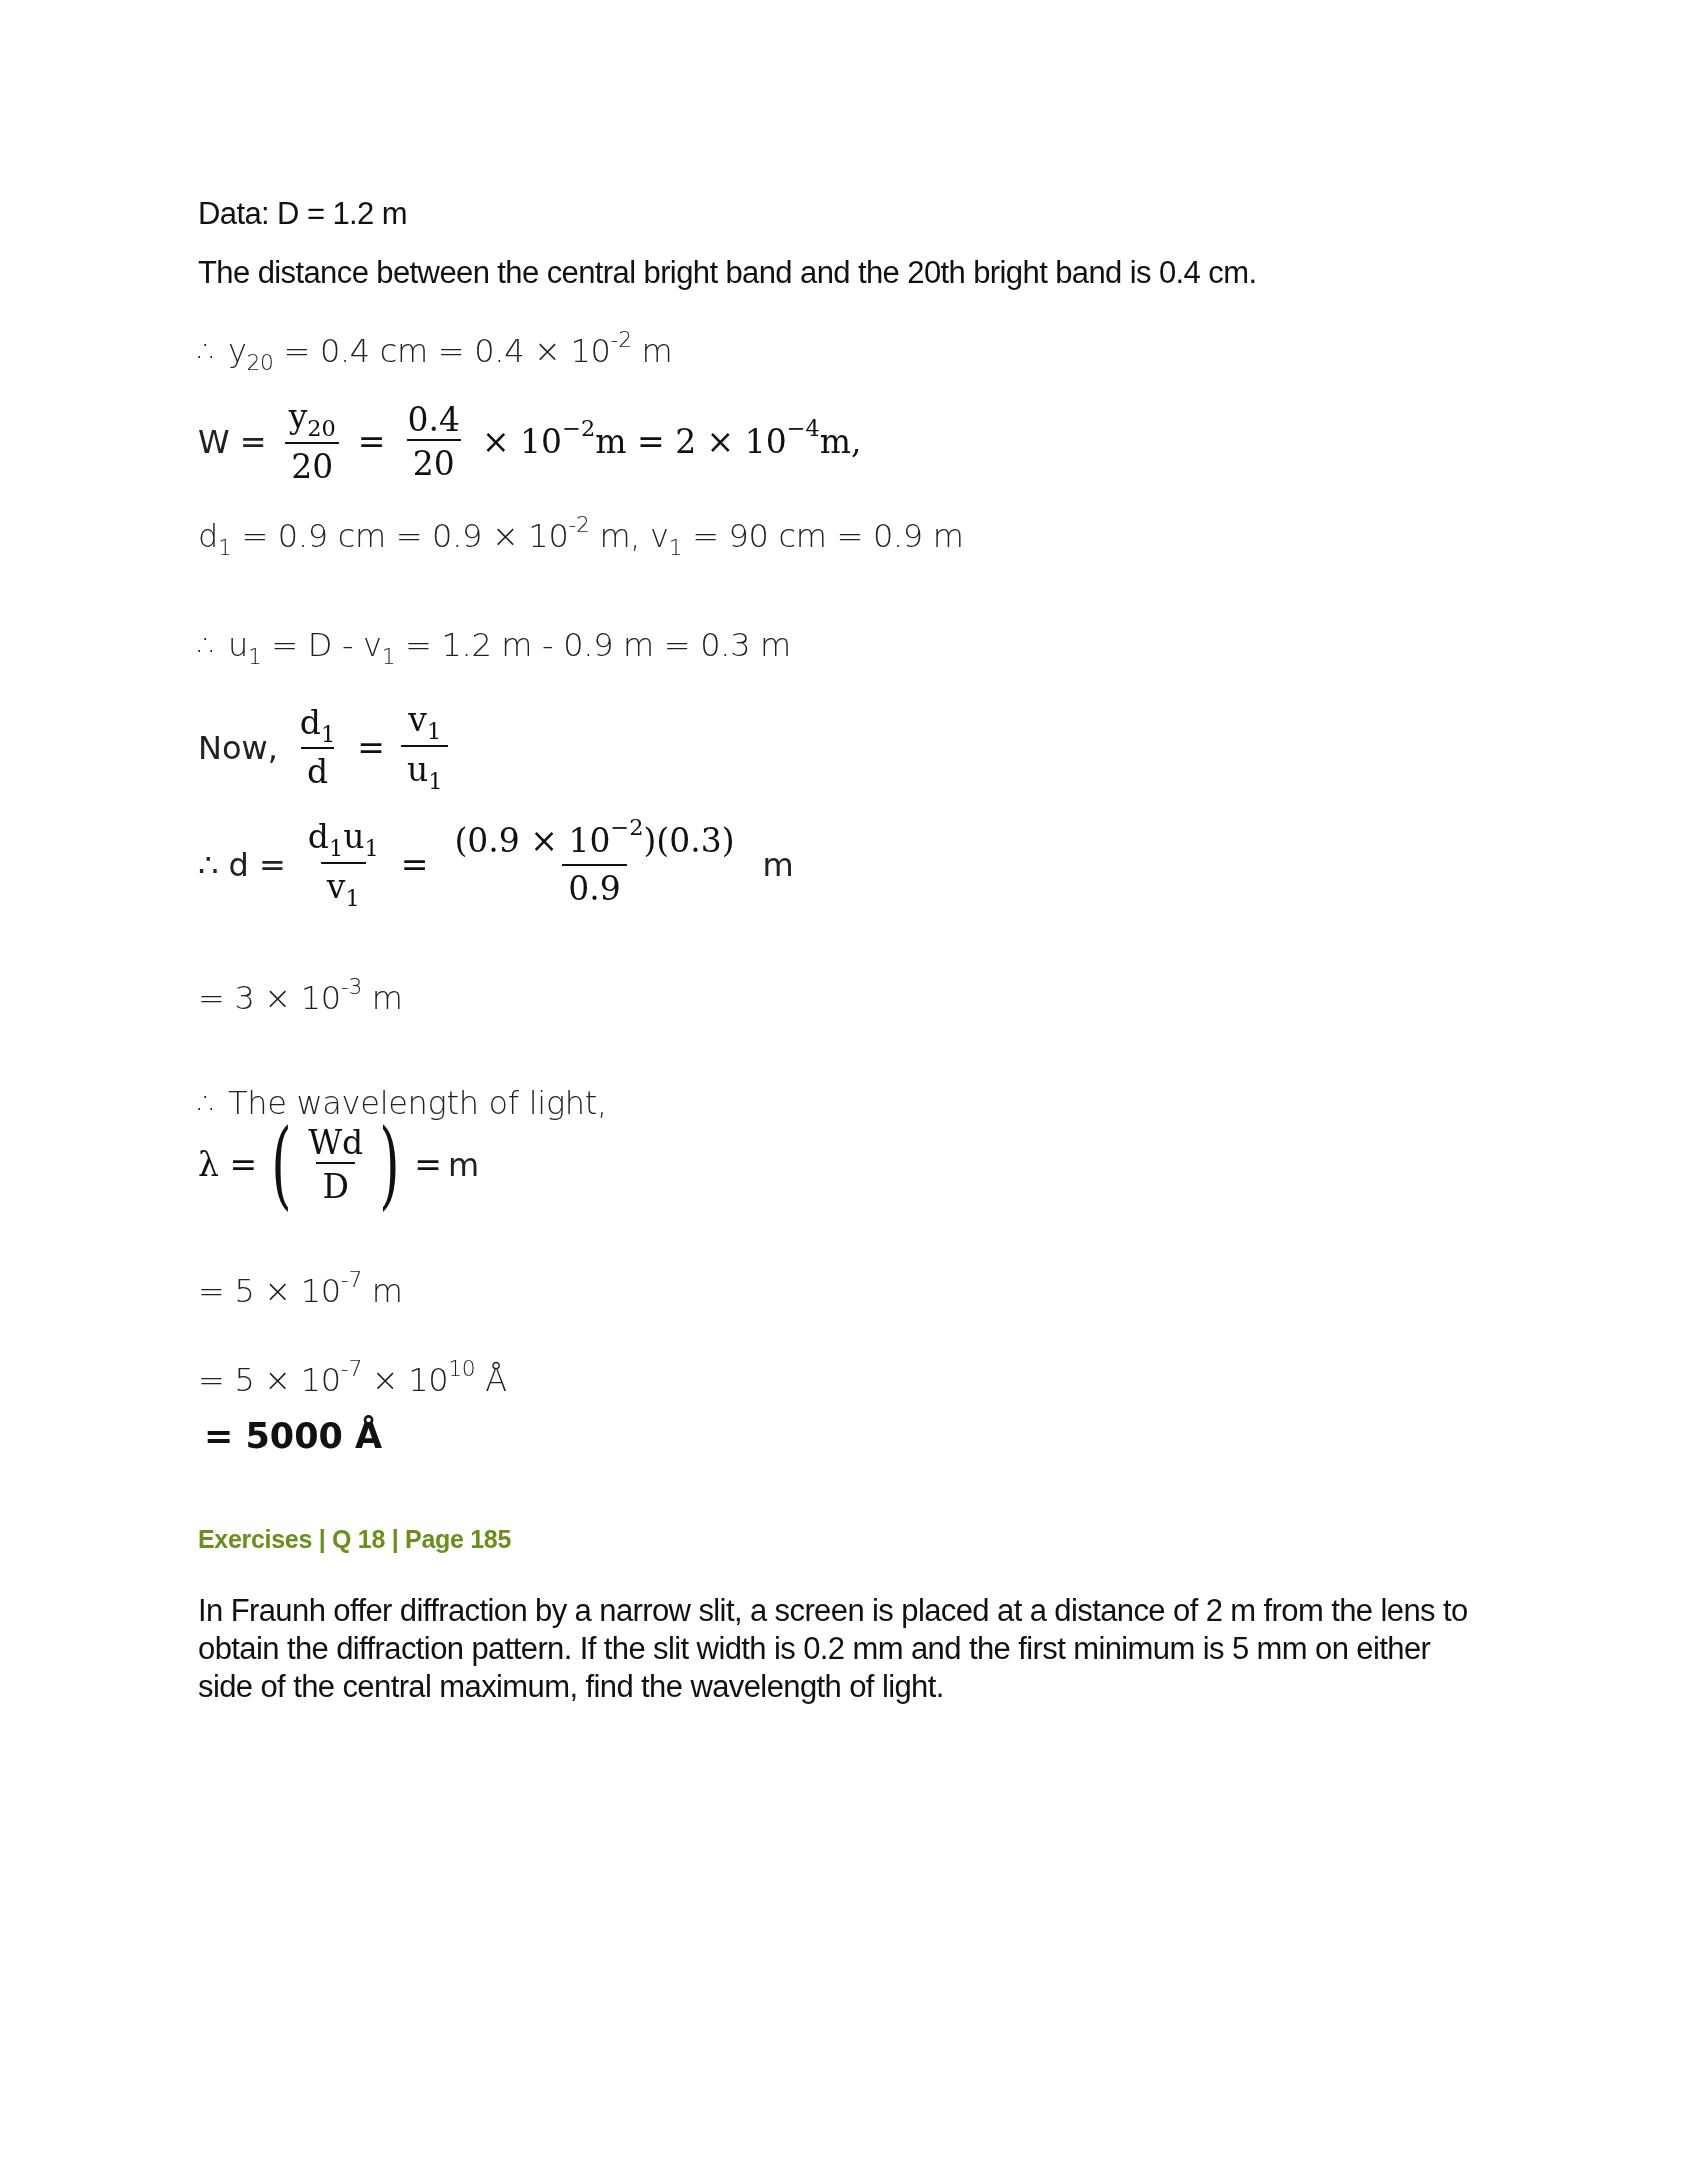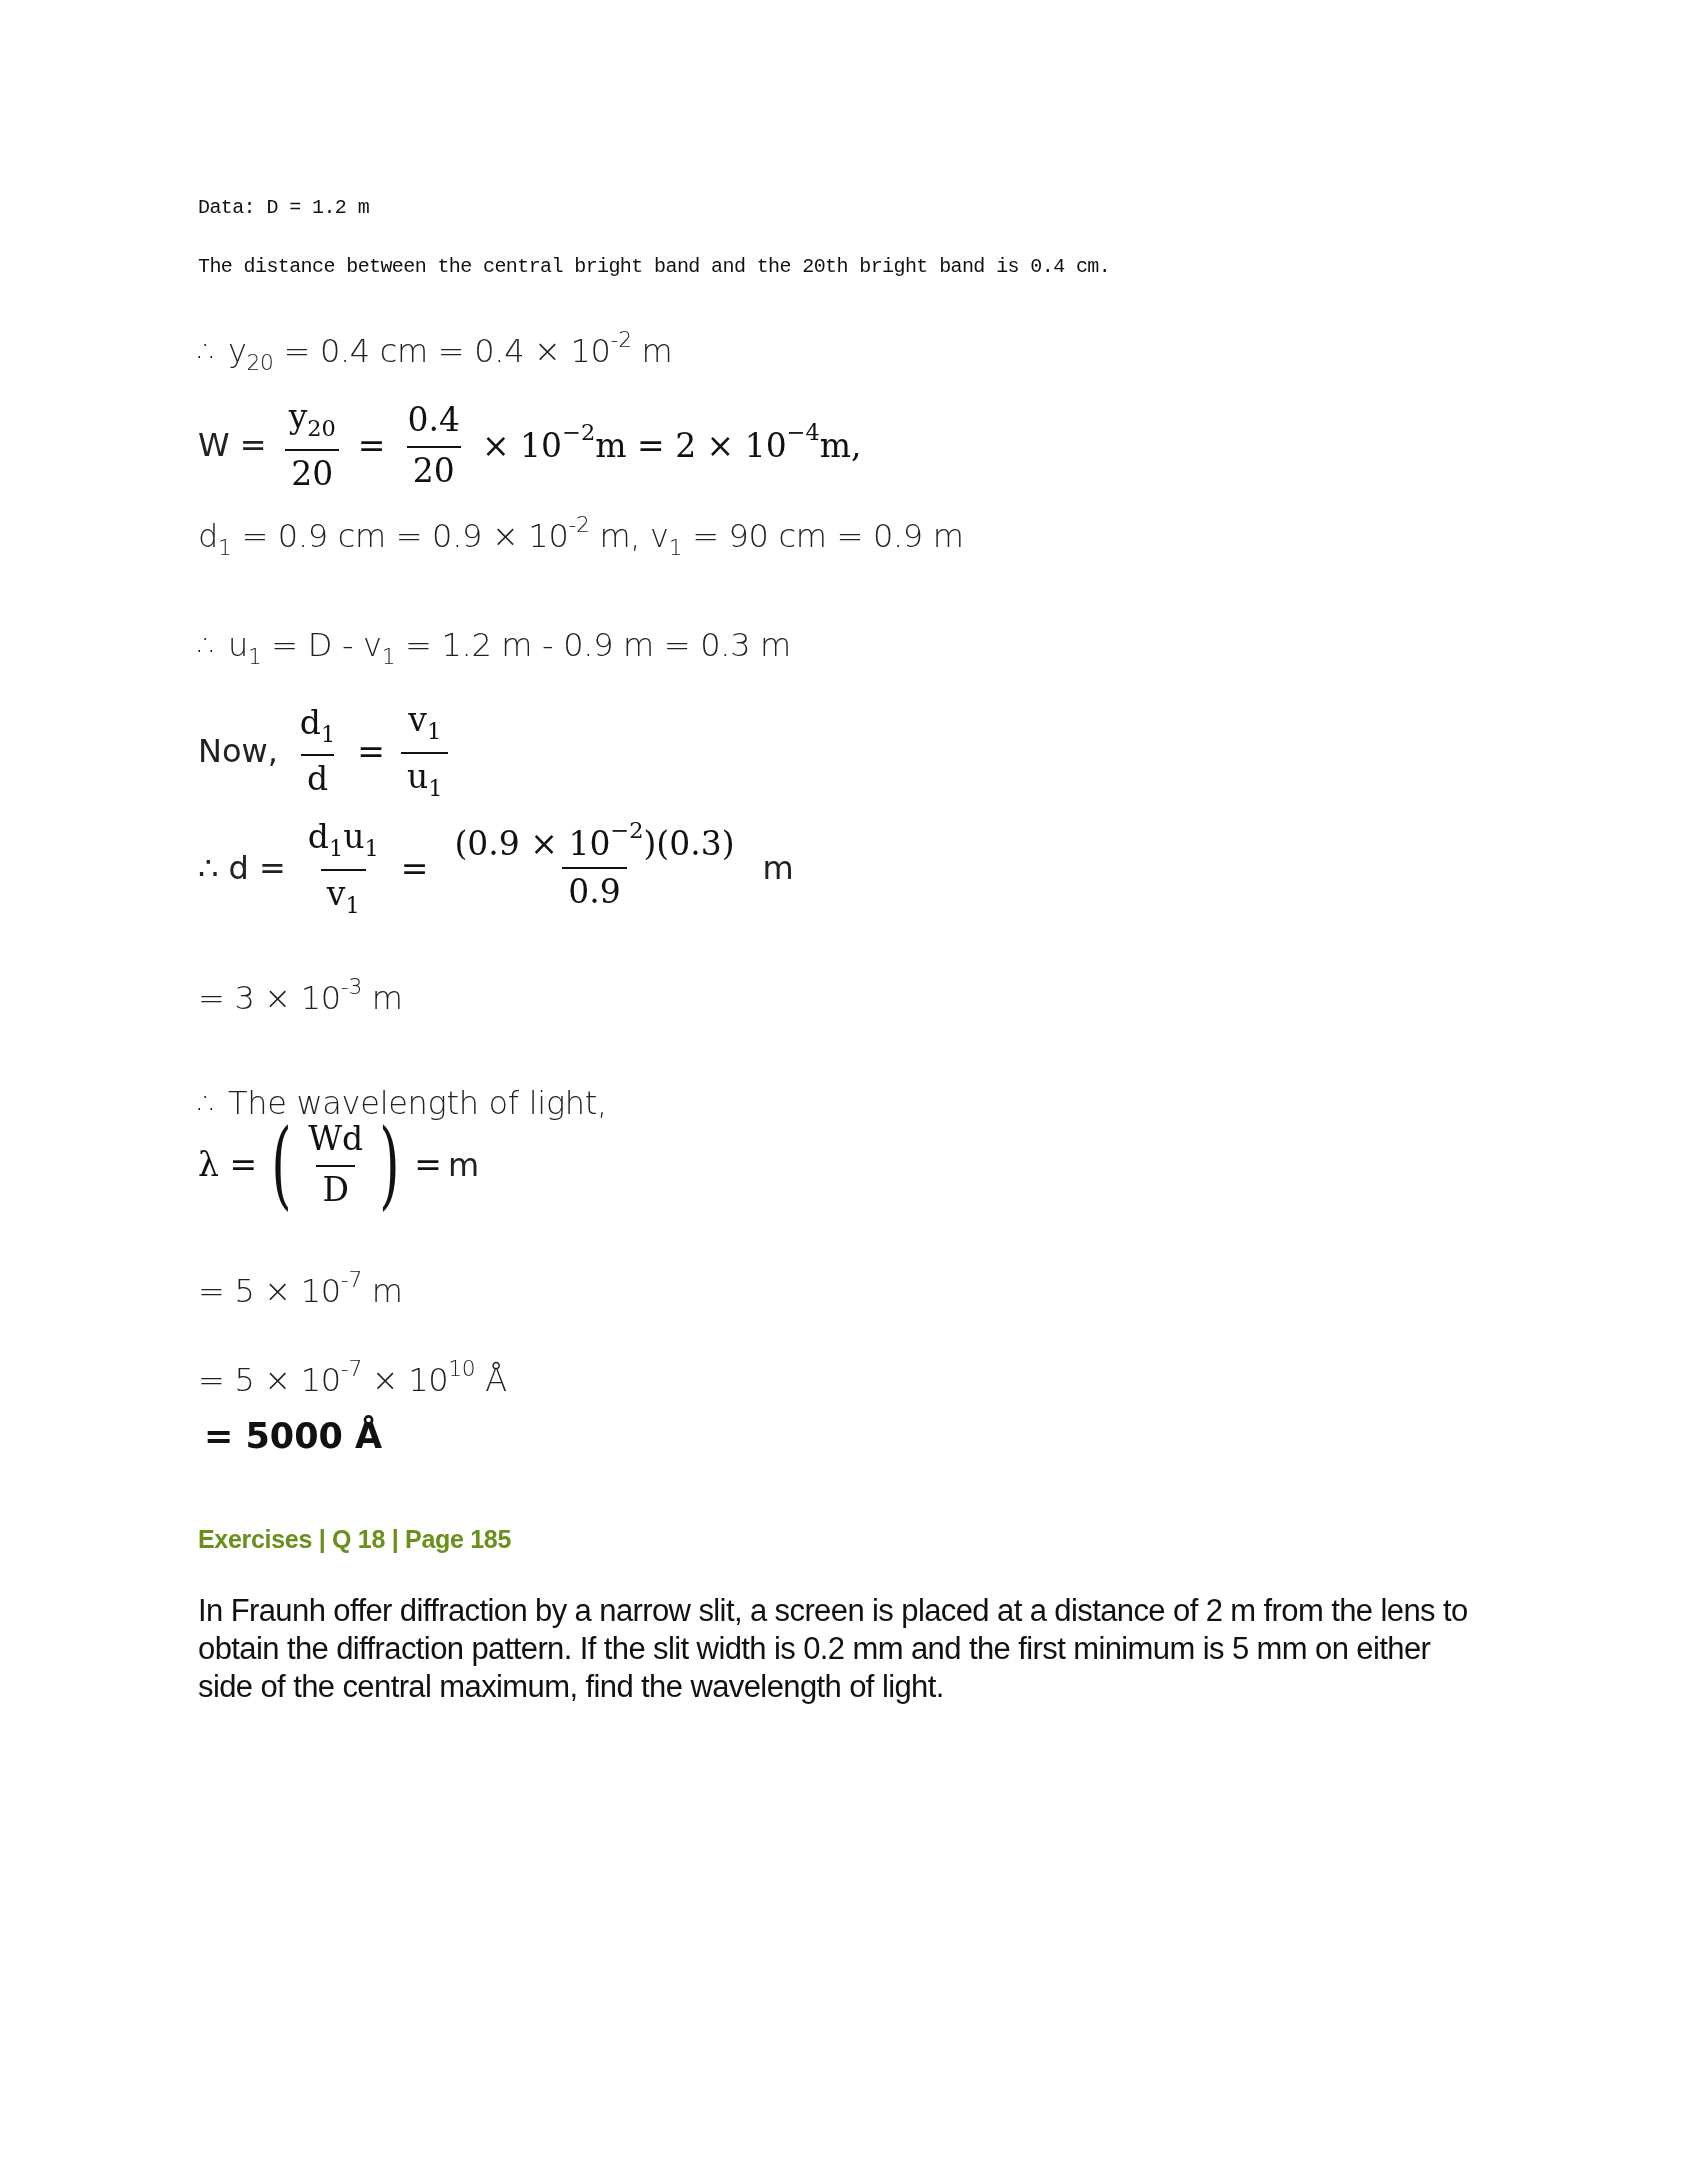--- a/index.html
+++ b/index.html
@@ -13,22 +13,22 @@
       position: relative;
       overflow: hidden;
       color: #111111;
     }
     .line {
       position: absolute;
       left: 198px;
       white-space: nowrap;
     }
     .arial {
-      font-family: Liberation Mono, monospace;
-      font-size: 20px;
+      font-family: Liberation Sans, sans-serif;
+      font-size: 31px;
       letter-spacing: -0.6px;
     }
     .sans {
       font-family: "DejaVu Sans", sans-serif;
       font-size: 32px;
       color: #222;
       font-weight: 300;
       letter-spacing: -0.3px;
     }
     .mathrow {
@@ -37,21 +37,21 @@
     }
     .frac {
       display: inline-flex;
       flex-direction: column;
       align-items: center;
       margin: 0 10px;
       font-family: "DejaVu Serif", serif;
       font-size: 33px;
       line-height: 1.15;
     }
-    .frac .num { padding: 0 6px 7px 6px; }
+    .frac .num { padding: 0 6px 0 6px; }
     .frac .den { padding: 4px 6px 0 6px; border-top: 2.5px solid #111; }
     .op {
       font-family: "DejaVu Serif", serif;
       font-size: 33px;
       margin: 0 6px;
     }
     .txt {
       font-family: "DejaVu Sans", sans-serif;
       font-size: 32px;
       color: #222;

